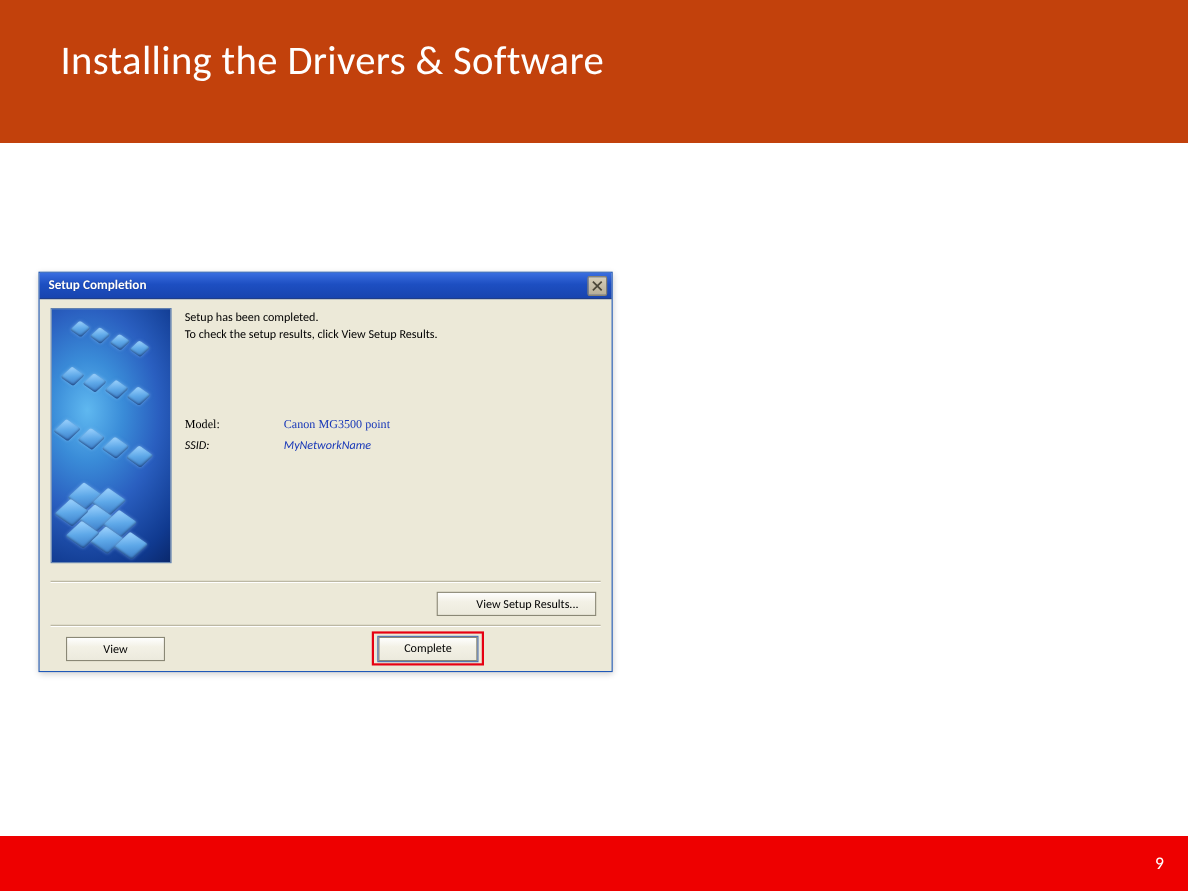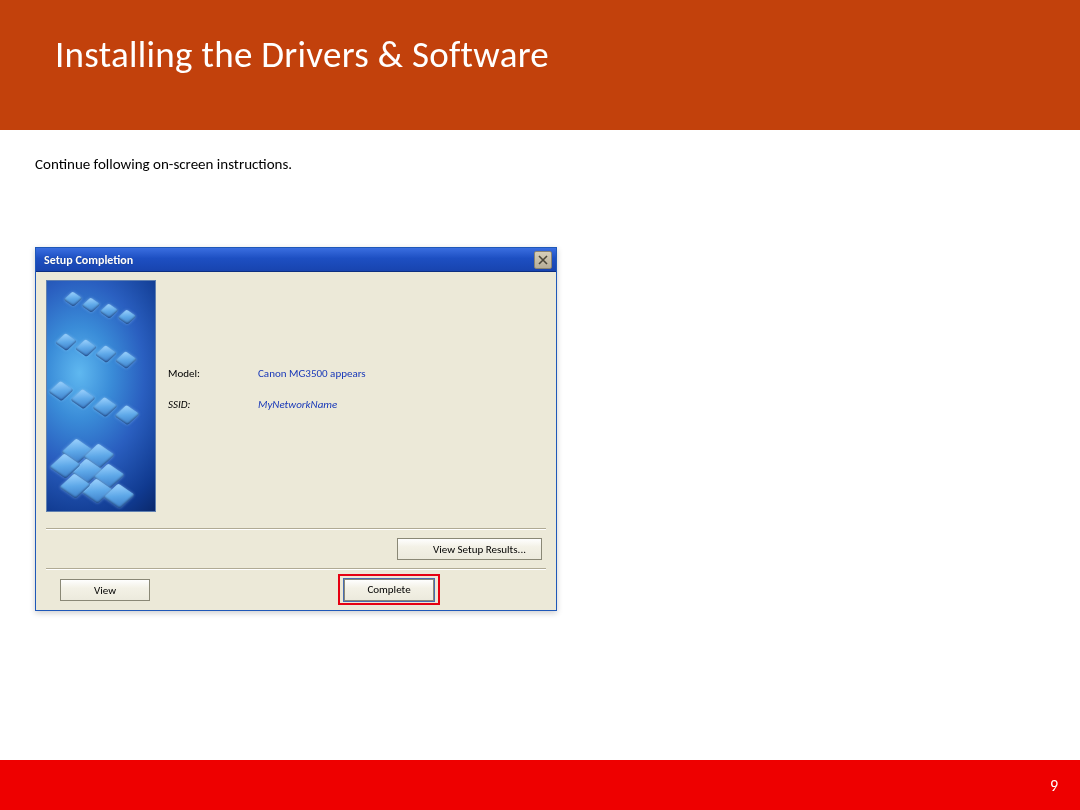--- a/index.html
+++ b/index.html
@@ -113,21 +113,21 @@
       line-height: 1.35;
     }
     .detail-row {
       position: absolute;
       left: 132px;
       font-size: 11px;
       display: flex;
     }
     .detail-label { color: #000; width: 90px; }
     .detail-value { color: #1838b8; }
-    .row-model { top: 95px; }
+    .row-model { top: 108px; font-family: Liberation Serif, serif; }
     .row-ssid { top: 126px; font-style: italic; }
     .hr1 {
       position: absolute;
       left: 10px; right: 10px;
       top: 256px;
       border: none;
       border-top: 1px solid #b0aa94;
       border-bottom: 1px solid #fff;
     }
     .hr2 {
@@ -190,21 +190,20 @@
   </style>
 </head>
 <body>
 
 <div class="header-band">
   <div class="slide-title">Installing  the Drivers &amp; Software</div>
 </div>
 
 <div class="content-area">
 
-  <div class="instr1">Continue following on-screen instructions.</div>
 
 
   <div class="dialog">
     <div class="titlebar">
       <span class="titlebar-text">Setup Completion</span>
       <span class="close-btn">
         <svg viewBox="0 0 10 10">
           <path d="M1 1 L9 9 M9 1 L1 9" stroke="#4a4638" stroke-width="1.6" fill="none"></path>
         </svg>
       </span>
@@ -227,24 +226,28 @@
         <div class="cube" style="top:160px; left:20px; width:20px; height:20px;"></div>
         <div class="cube" style="top:165px; left:42px; width:20px; height:20px;"></div>
         <div class="cube" style="top:180px; left:30px; width:20px; height:20px;"></div>
         <div class="cube" style="top:185px; left:52px; width:20px; height:20px;"></div>
         <div class="cube" style="top:200px; left:40px; width:20px; height:20px;"></div>
         <div class="cube" style="top:205px; left:62px; width:20px; height:20px;"></div>
         <div class="cube" style="top:175px; left:8px; width:20px; height:20px;"></div>
         <div class="cube" style="top:195px; left:18px; width:20px; height:20px;"></div>
       </div>
 
+      <div class="msg">
+        <span>Setup has been completed.</span><br>
+        <span>To check the setup results, click View Setup Results.</span>
+      </div>
 
       <div class="detail-row row-model">
         <span class="detail-label">Model:</span>
-        <span class="detail-value">Canon MG3500 appears</span>
+        <span class="detail-value">Canon MG3500 point</span>
       </div>
       <div class="detail-row row-ssid">
         <span class="detail-label">SSID:</span>
         <span class="detail-value">MyNetworkName</span>
       </div>
 
       <hr class="hr1">
       <div class="win-btn btn-vsr">View Setup Results...</div>
 
       <hr class="hr2">

